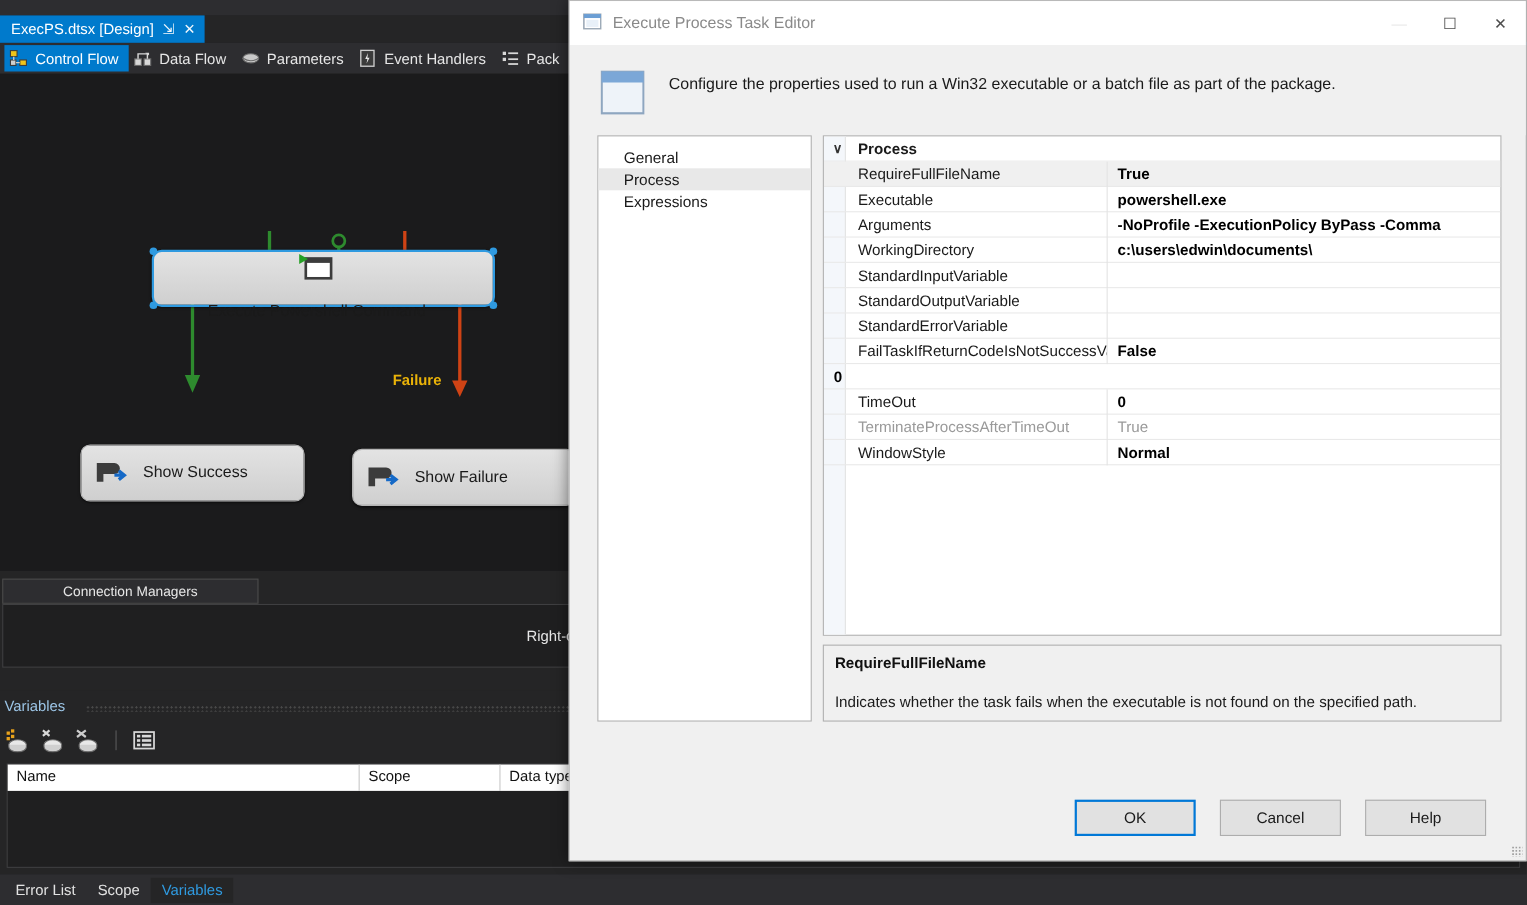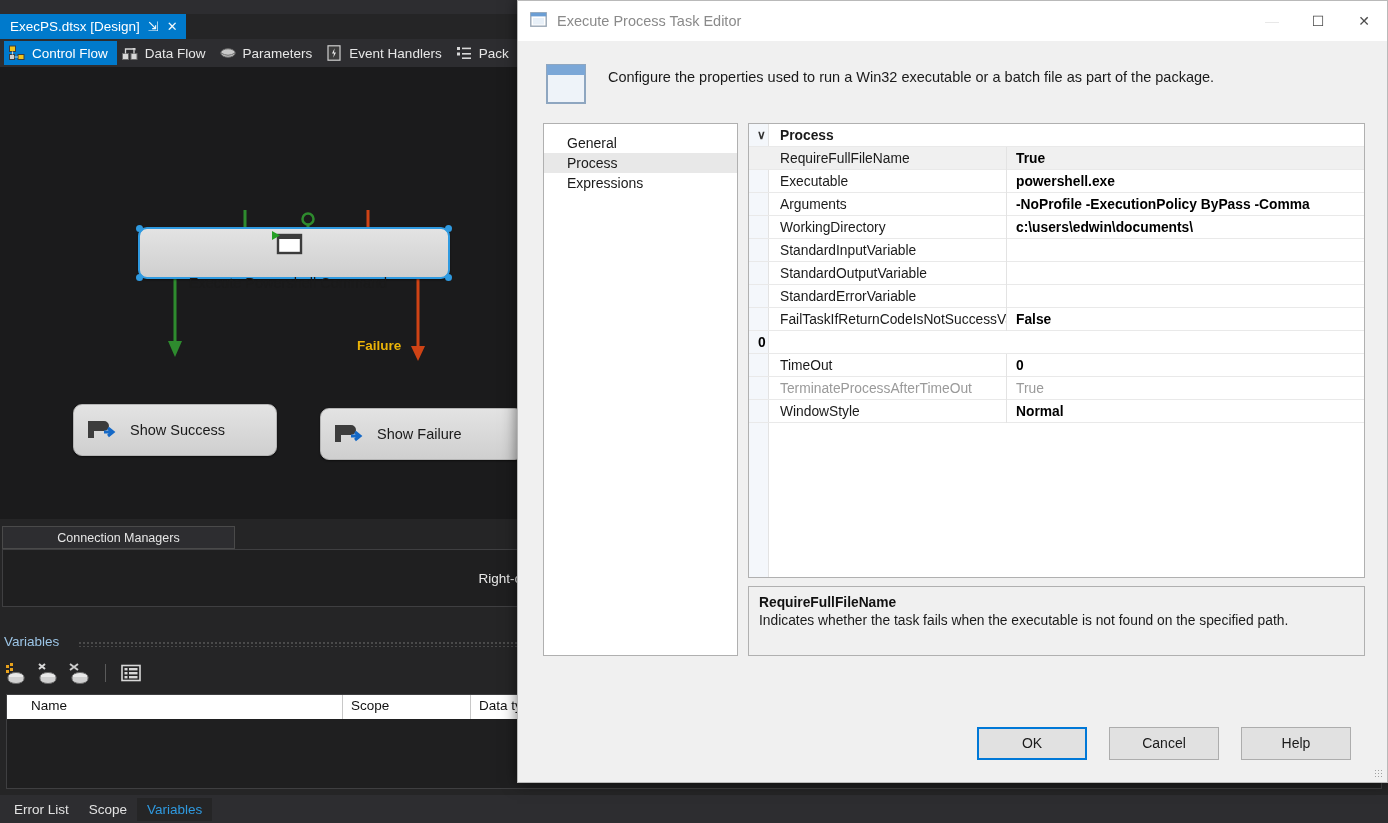--- a/index.html
+++ b/index.html
@@ -147,21 +147,21 @@
   .grow.cat .gname { padding-left:31px; font-weight:700; border-right:none; width:auto; }
   .grow.sep { border-bottom:1px solid #e9e9e9; }
   .grow.selected { background:#f0f0f0; }
   .grow.dim .gname, .grow.dim .gval { color:#9a9a9a; font-weight:400; }
   .chev { position:absolute; left:8px; top:4px; color:#333; font-size:12px; }
 
   .descbox {
     border:1px solid #b0b0b0; background:#f0f0f0; height:70px; padding:8px 10px;
   }
   .desc-title { font-weight:700; font-size:13.8px; color:#111; }
-  .desc-body { font-size:13.8px; color:#1a1a1a; margin-top:3px; }
+  .desc-body { font-size:13.8px; color:#1a1a1a; margin-top:21px; }
 
   .dlg-footer {
     height:78px; display:flex; align-items:center; justify-content:flex-end;
     gap:22px; padding-right:36px; flex:0 0 78px;
   }
   .btn {
     width:110px; height:33px; background:#e1e1e1; border:1px solid #adadad;
     font-size:14px; color:#1a1a1a; cursor:pointer; font-family:inherit;
   }
   .btn.default { border:2px solid #0078d7; }
@@ -369,21 +369,21 @@
               <rect x="10" y="10" width="8.5" height="2.4"></rect>
             <rect x="5.5" y="14" width="3" height="2.4"></rect>
               <rect x="10" y="14" width="8.5" height="2.4"></rect>
           </g>
         </svg>
       </span>
     </div>
 
     <div class="var-grid">
       <div class="var-head">
-        <div style="width:320px;margin-left:16px;">Name</div>
+        <div style="width:320px;">Name</div>
         <div style="width:128px;">Scope</div>
         <div style="flex:1;">Data type</div>
       </div>
     </div>
   </div>
 
   <div class="statusbar">
     <div class="sb-tab">Error List</div>
     <div class="sb-tab">Scope</div>
     <div class="sb-tab active">Variables</div>

